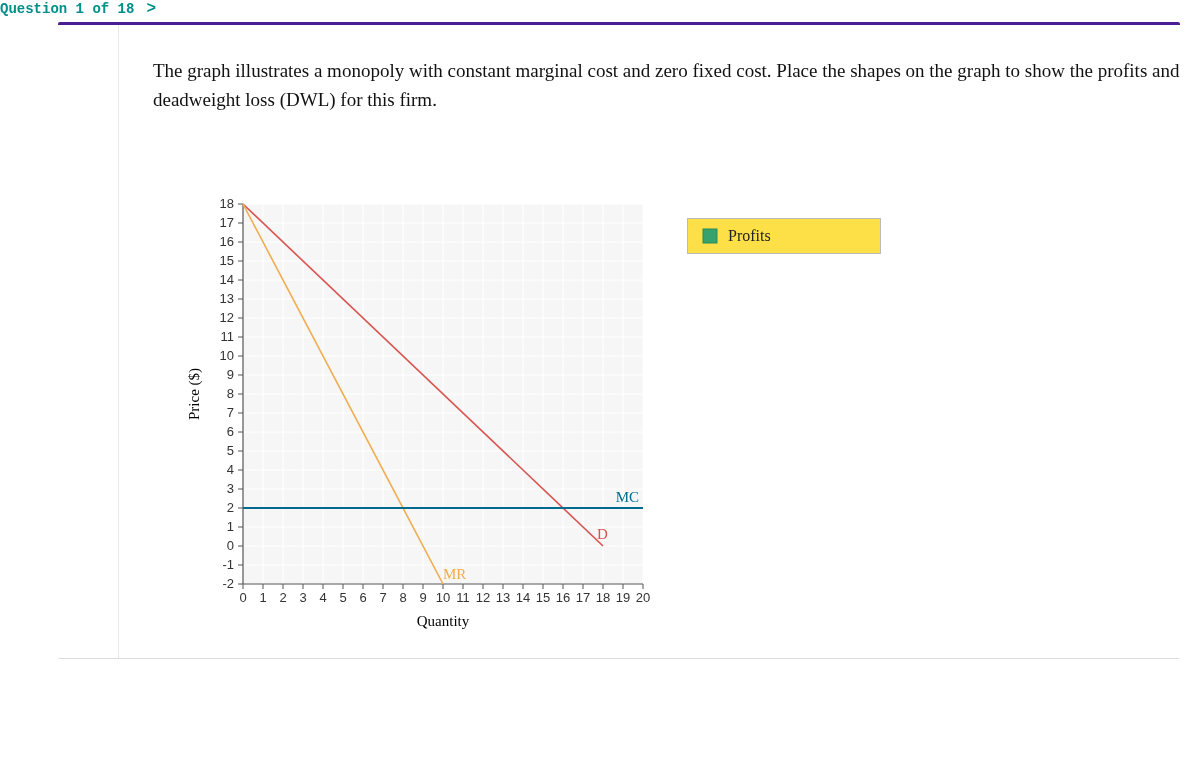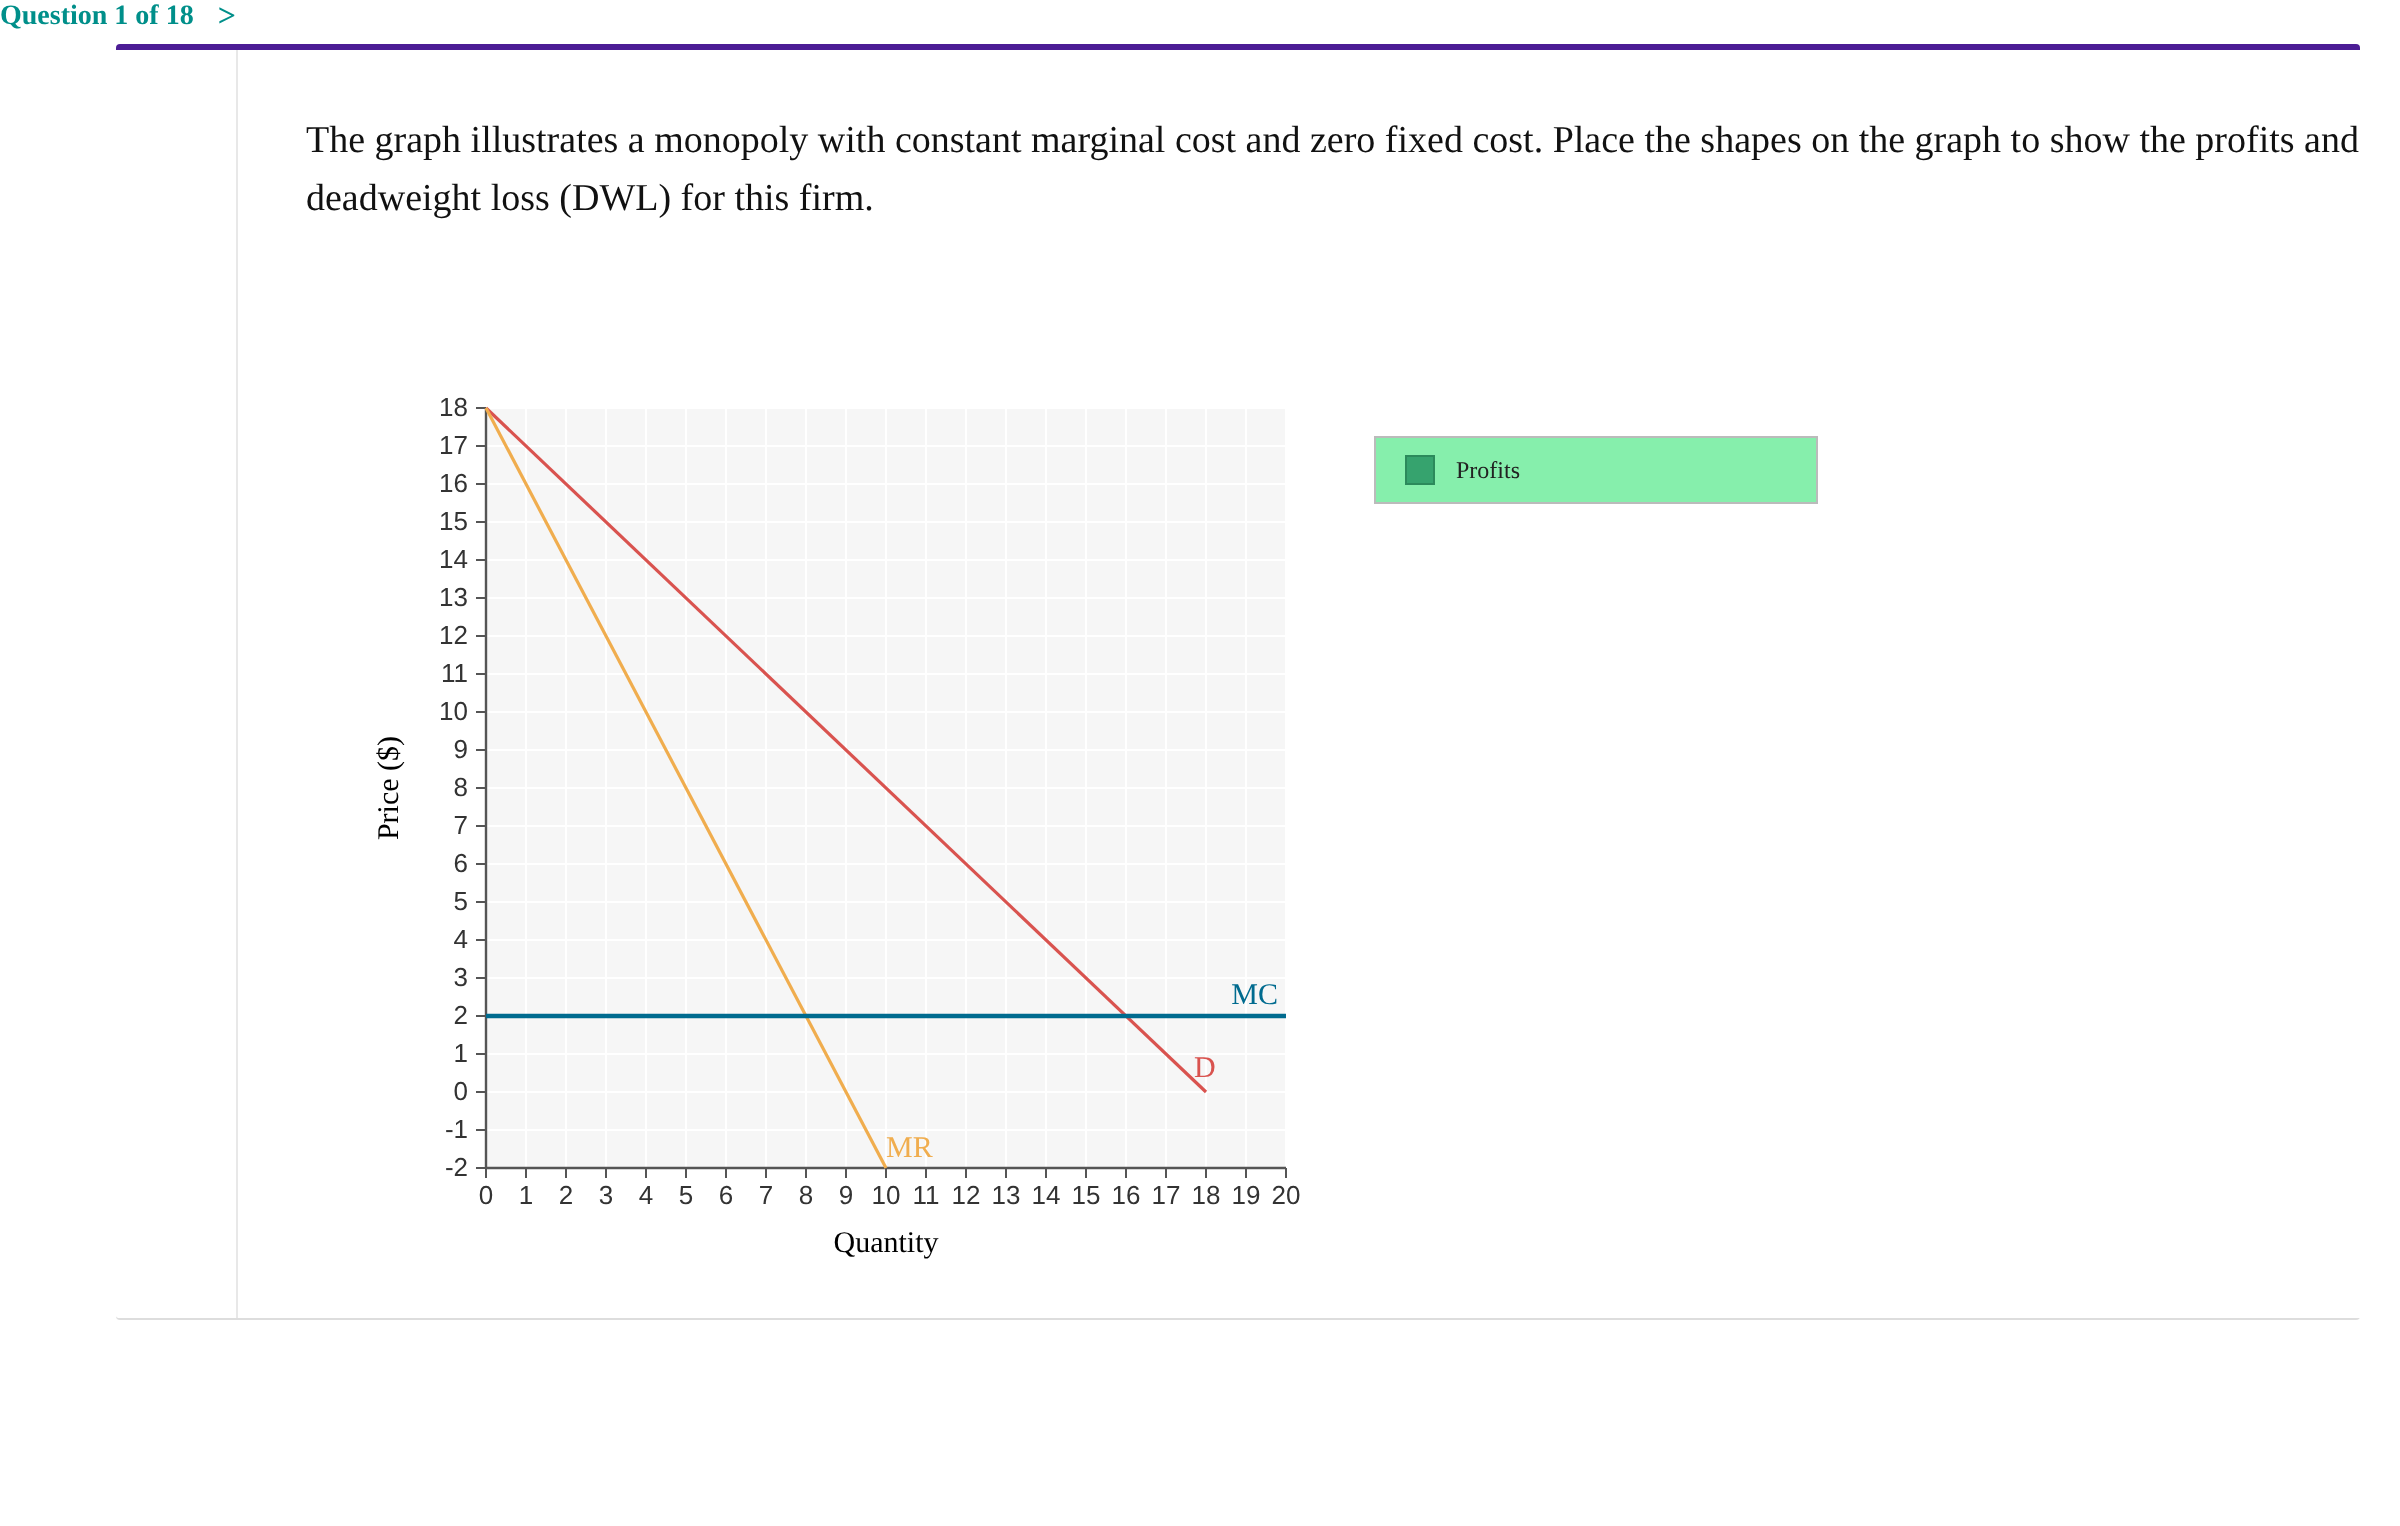--- a/index.html
+++ b/index.html
@@ -10,21 +10,21 @@
       width: 1200px;
       height: 763px;
       overflow: hidden;
     }
     .header {
       display: flex;
       align-items: center;
       gap: 12px;
       padding: 0 0 4px 0;
       color: #7c7c7c;
-      font-family: Liberation Serif, serif;
+      font-family: Liberation Mono, monospace;
       font-size: 14px;
     }
     .header .qnum {
       color: #008f8a;
       font-weight: bold;
     }
     .header .chev {
       color: #008f8a;
       font-weight: bold;
       font-size: 16px;
@@ -64,26 +64,26 @@
       display: flex;
       flex-direction: column;
       gap: 14px;
       margin-top: 24px;
     }
     .legend-item {
       display: flex;
       align-items: center;
       gap: 10px;
       border: 1px solid #bbb;
-      background: #86efac;
+      background: #fde047;
       padding: 8px 14px;
-      width: 222px;
+      width: 194px;
       cursor: move;
       font-family: Georgia, serif;
-      font-size: 12px;
+      font-size: 16px;
     }
     .legend-swatch {
       width: 16px;
       height: 16px;
       flex-shrink: 0;
     }
     .axis-text, .tick-text {
       font-family: Arial, sans-serif;
       font-size: 13px;
       fill: #333;

